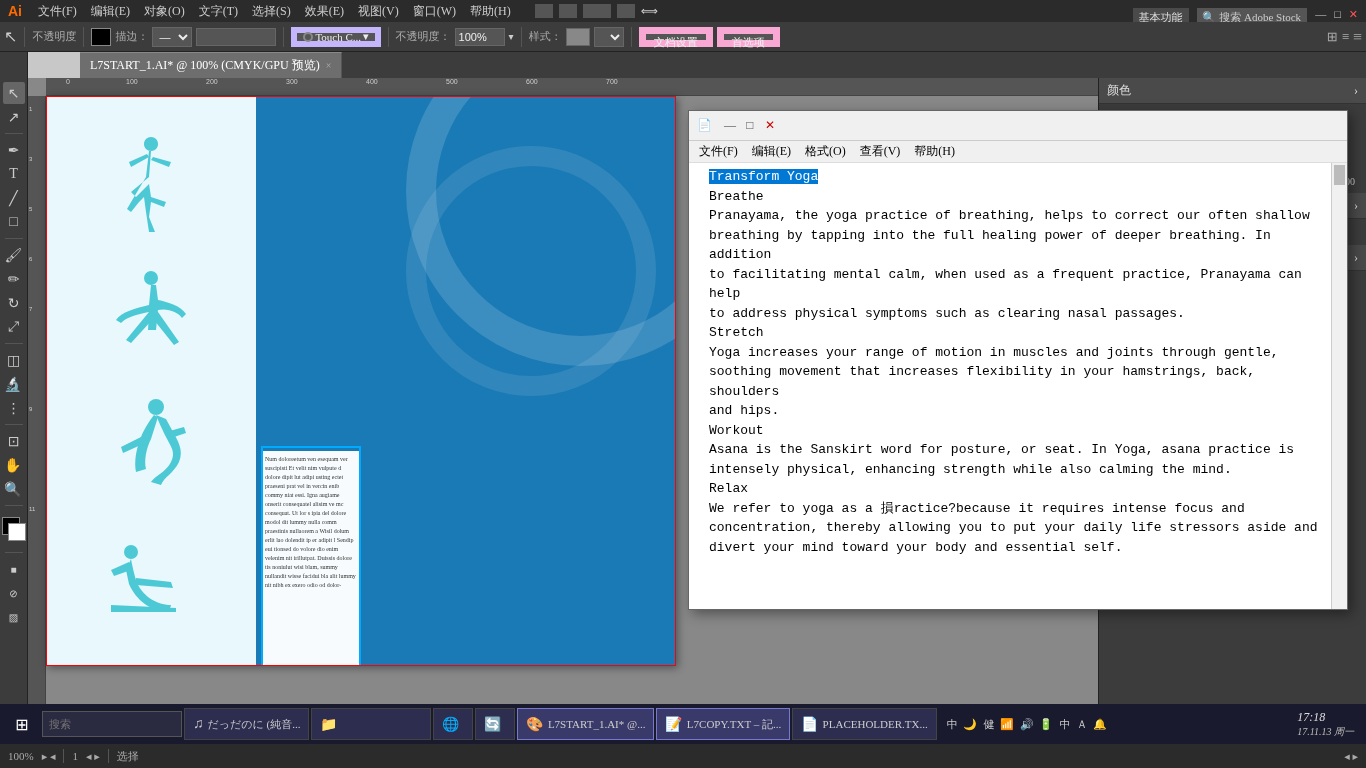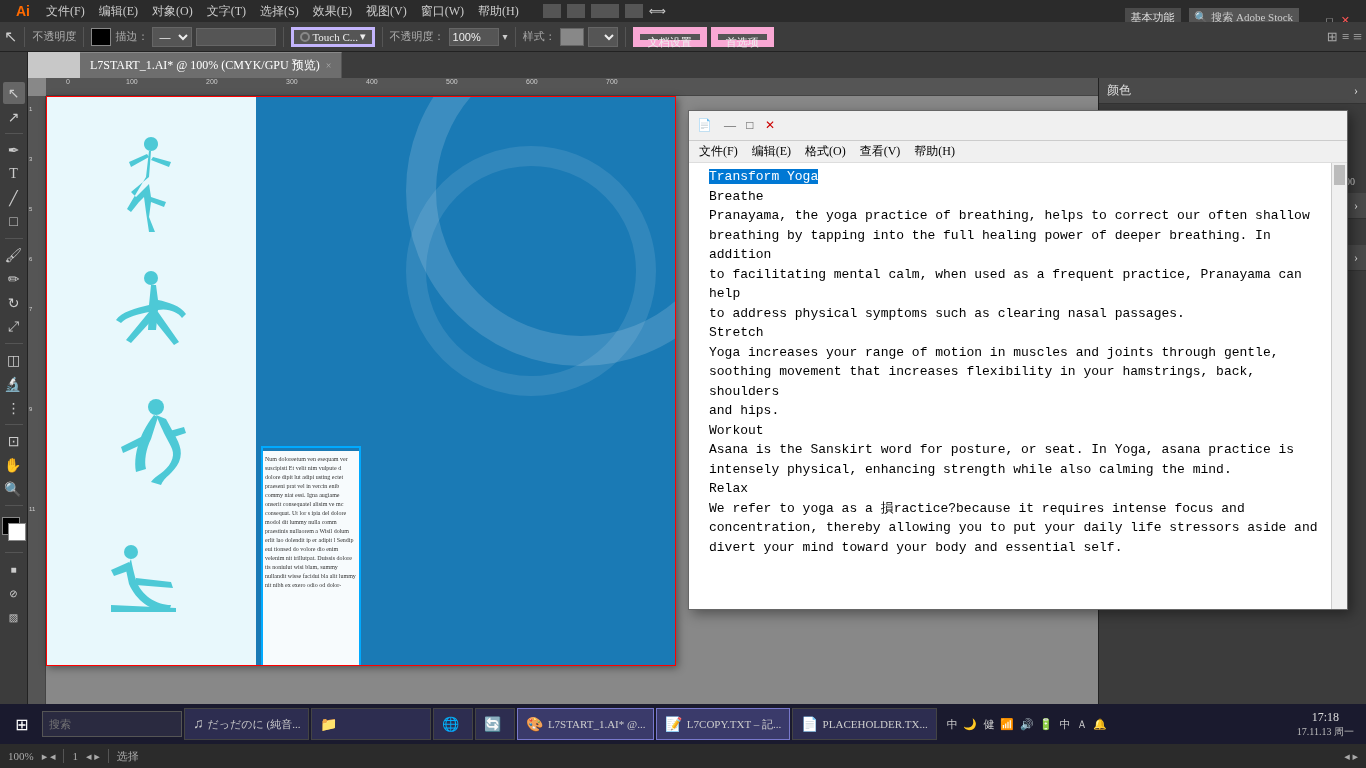--- a/index.html
+++ b/index.html
@@ -2,32 +2,32 @@
 <html><head>
   <meta charset="utf-8">
   <style>
     * { margin: 0; padding: 0; box-sizing: border-box; }
     body { width: 1366px; height: 768px; overflow: hidden; font-family: 'SimSun', '宋体', serif; background: #c8c8c8; position: relative; }
 
     
     #top-menu-bar {
       position: absolute; top: 0; left: 0; width: 1366px; height: 22px;
       background: #2b2b2b; display: flex; align-items: center;
-      padding: 0 16px; gap: 2px; z-index: 100;
+      padding: 0 8px; gap: 2px; z-index: 100;
     }
     .ai-logo {
       color: #ff6a00; font-weight: bold; font-size: 14px; margin-right: 8px;
       font-family: Arial, sans-serif;
     }
     .menu-item {
       color: #ccc; font-size: 12px; padding: 2px 6px; cursor: pointer;
       white-space: nowrap;
     }
     .top-right-icons {
-      margin-left: auto; display: flex; align-items: flex-end; gap: 8px; margin-top: 12px;
+      margin-left: auto; display: flex; align-items: flex-start; gap: 8px; margin-top: 12px;
     }
     .icon-btn { color: #ccc; font-size: 11px; cursor: pointer; }
 
     
     #toolbar {
       position: absolute; top: 22px; left: 0; width: 1366px; height: 30px;
       background: #3c3c3c; display: flex; align-items: center;
       padding: 0 4px; gap: 4px; z-index: 100; border-bottom: 1px solid #222;
     }
     .tb-label { color: #aaa; font-size: 11px; white-space: nowrap; }
@@ -36,21 +36,21 @@
       font-size: 11px; padding: 1px 3px; height: 18px;
     }
     .tb-select {
       background: #555; border: 1px solid #666; color: #eee;
       font-size: 11px; height: 20px; padding: 0 2px;
     }
     .tb-color-box {
       width: 20px; height: 18px; background: #000; border: 1px solid #888; cursor: pointer;
     }
     .tb-touch-btn {
-      background: #555; border: 3px solid #c4b5fd; color: #eee;
+      background: #555; border: 6px solid #c4b5fd; color: #eee;
       font-size: 11px; padding: 1px 6px; height: 20px; display: flex; align-items: center; gap: 2px;
       cursor: pointer; min-width: 80px;
     }
     .tb-sep { width: 1px; height: 20px; background: #555; margin: 0 3px; }
     .tb-btn {
       background: #555; border: 7px solid #f9a8d4; color: #eee;
       font-size: 11px; padding: 1px 8px; height: 20px; cursor: pointer; white-space: nowrap;
     }
     .tb-style-box { width: 24px; height: 18px; background: #888; border: 1px solid #666; }
     .tb-right-icons { margin-left: auto; display: flex; align-items: center; gap: 4px; }
@@ -201,21 +201,21 @@
     .tb-task-btn {
       background: #2d2d50; border: 1px solid #444; color: #ccc;
       font-size: 11px; padding: 2px 8px; height: 32px; cursor: pointer;
       display: flex; align-items: center; gap: 4px; min-width: 120px;
       white-space: nowrap; overflow: hidden;
     }
     .tb-task-btn.active { background: #3a3a6a; border-color: #7878cc; }
     .tb-task-icon { font-size: 14px; }
     .taskbar-time {
       margin-left: auto; color: #ddd; font-size: 12px;
-      text-align: center; padding-right: 8px;
+      text-align: left; padding-right: 8px; font-style: italic;
     }
     .taskbar-sys-icons {
       display: flex; align-items: center; gap: 6px; padding: 0 8px;
       color: #ccc; font-size: 11px;
     }
     .win-start { 
       width: 36px; height: 36px; display: flex; align-items: center;
       justify-content: center; cursor: pointer; color: #fff; font-size: 16px;
     }
     .taskbar-search {

